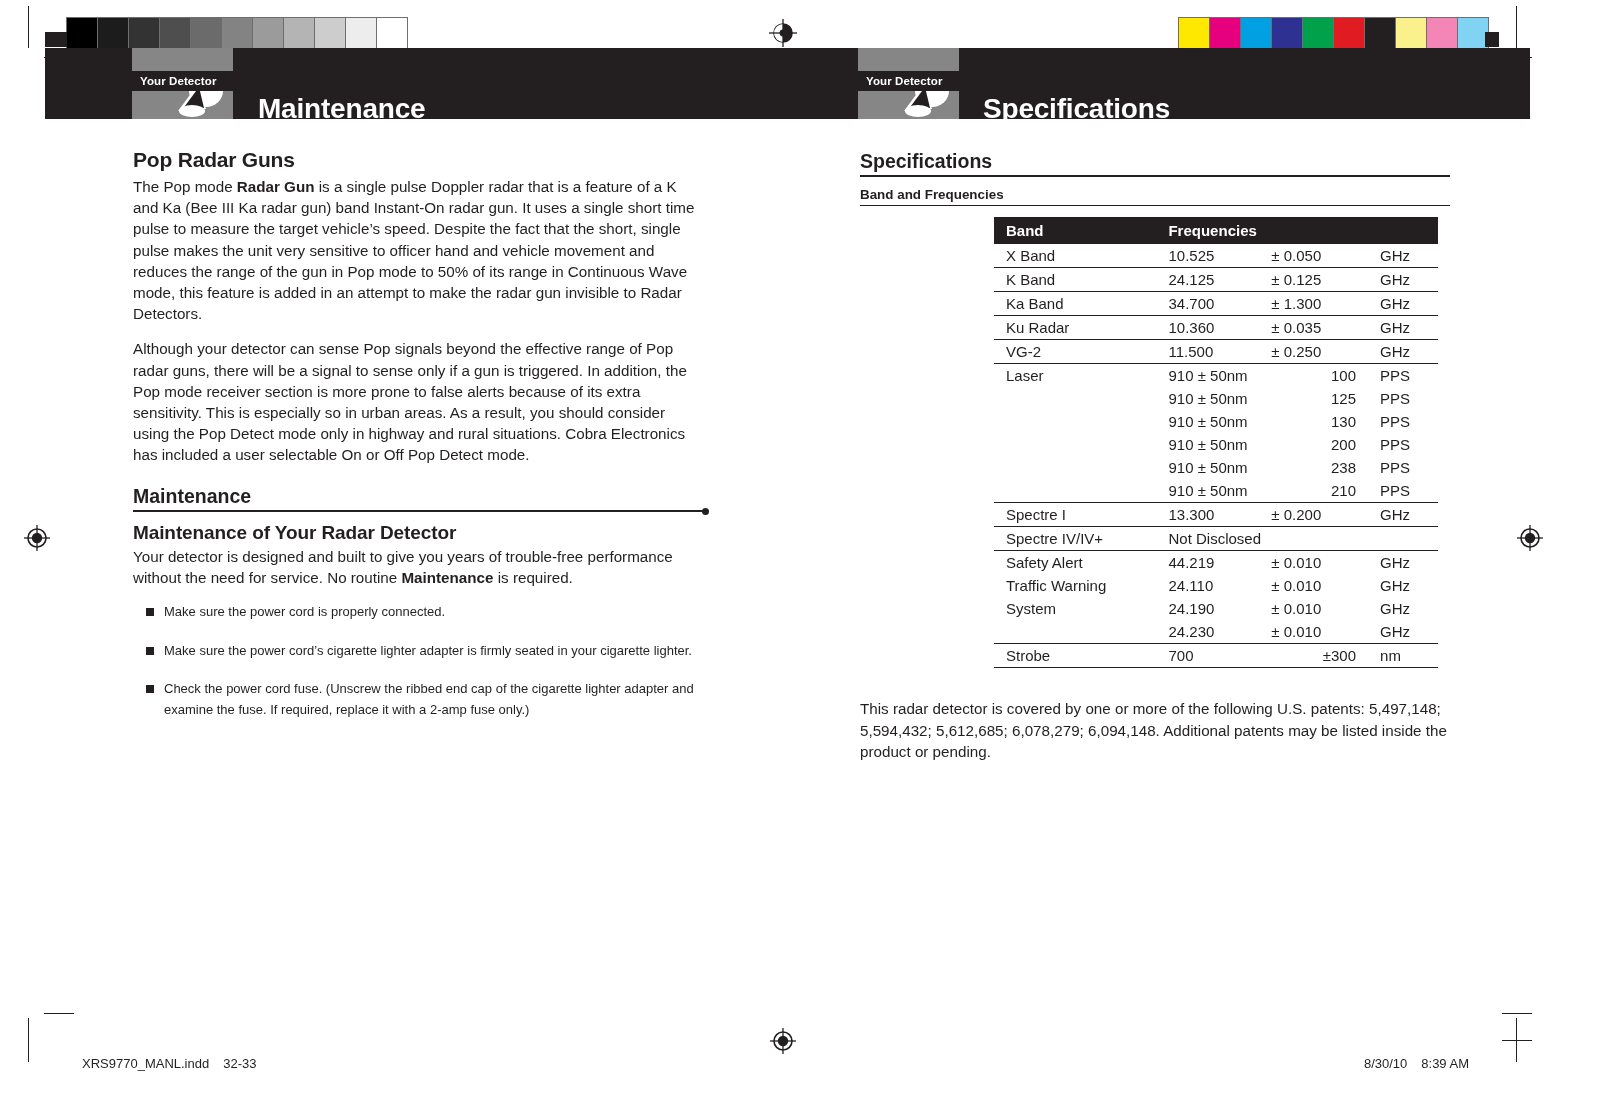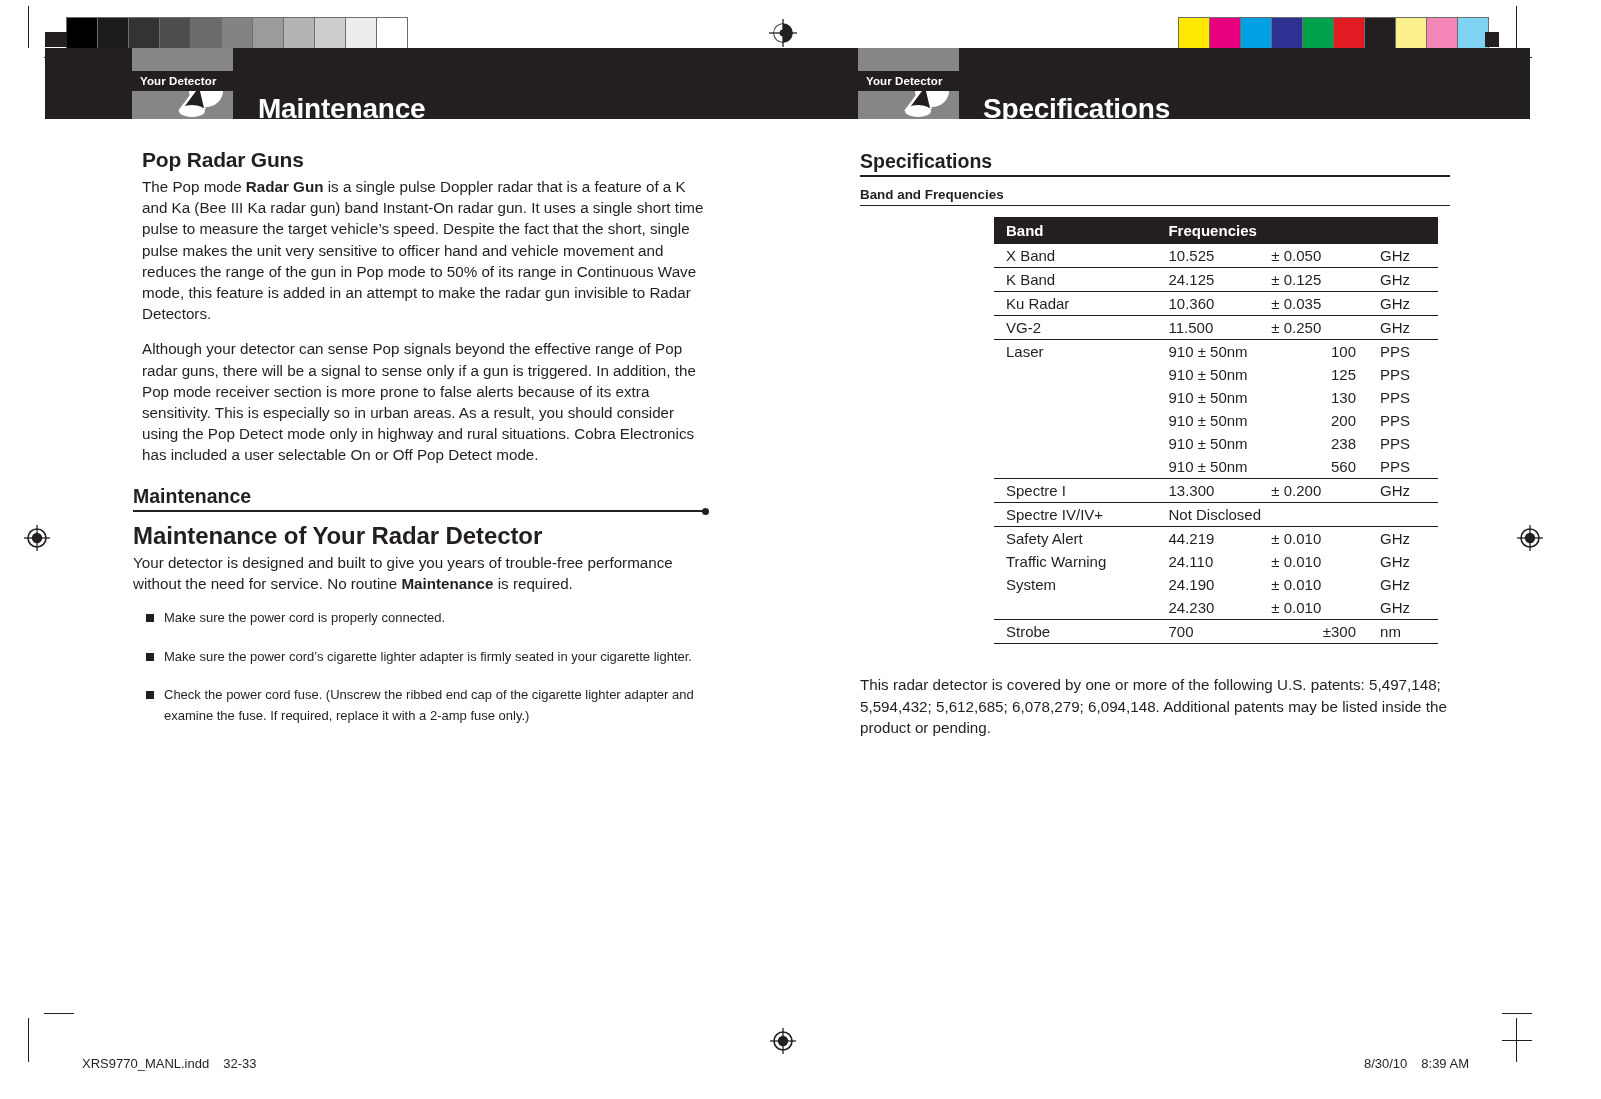--- a/index.html
+++ b/index.html
@@ -102,21 +102,21 @@
     margin: 0; padding-bottom: 2px;
     border-bottom: 2px solid #231f20;
     position: relative;
   }
   .h2-rule .enddot {
     position: absolute; right: -4px; bottom: -5px;
     width: 7px; height: 7px; border-radius: 50%;
     background: #231f20;
   }
   .h3 {
-    font-size: 24px; font-weight: bold; color: #231f20;
+    font-size: 19px; font-weight: bold; color: #231f20;
     margin: 10px 0 2px 0; letter-spacing: -0.1px;
   }
   p.body {
     font-size: 15.2px;
     line-height: 21.2px;
     margin: 0 0 14px 0;
     color: #231f20;
   }
   p.body b { font-weight: bold; }
 
@@ -288,21 +288,21 @@
       <path d="M10 40 L30 13 L38 38 Z" fill="#ffffff"></path>
       <path d="M14 39 L31 16 L36 37 Z" fill="#231f20"></path>
       <ellipse cx="24" cy="40" rx="13" ry="6" fill="#ffffff"></ellipse>
     </svg>
   </div>
   <div class="head-tab-label" style="left:858px;">Your Detector</div>
   <div class="head-title" style="left:983px; top:93px;">Specifications</div>
 
   <div class="page page-left">
 
-    <div style="position:absolute; left:97px; top:148px; width:572px;">
+    <div style="position:absolute; left:88px; top:148px; width:572px;">
       <h1 class="h1">Pop Radar Guns</h1>
 
       <p class="body"><span>The Pop mode </span><b>Radar Gun</b><span> is a single pulse Doppler radar that is a feature of a K and Ka (Bee III Ka radar gun) band Instant-On radar gun. It uses a single short time pulse to measure the target vehicle’s speed. Despite the fact that the short, single pulse makes the unit very sensitive to officer hand and vehicle movement and reduces the range of the gun in Pop mode to 50% of its range in Continuous Wave mode, this feature is added in an attempt to make the radar gun invisible to Radar Detectors.</span></p>
 
       <p class="body" style="margin-bottom:0;"><span>Although your detector can sense Pop signals beyond the effective range of Pop radar guns, there will be a signal to sense only if a gun is triggered. In addition, the Pop mode receiver section is more prone to false alerts because of its extra sensitivity. This is especially so in urban areas. As a result, you should consider using the Pop Detect mode only in highway and rural situations. Cobra Electronics has included a user selectable On or Off Pop Detect mode.</span></p>
     </div>
 
     <div style="position:absolute; left:88px; top:485px; width:572px;">
       <div class="h2-rule">
         <span>Maintenance</span>
@@ -355,20 +355,26 @@
               <td class="c-tol">± 0.050</td>
               <td class="c-unit">GHz</td>
             </tr>
             <tr class="ruled">
               <td class="c-band">K Band</td>
               <td class="c-val">24.125</td>
               <td class="c-tol">± 0.125</td>
               <td class="c-unit">GHz</td>
             </tr>
             <tr class="ruled">
+              <td class="c-band">Ka Band</td>
+              <td class="c-val">34.700</td>
+              <td class="c-tol">± 1.300</td>
+              <td class="c-unit">GHz</td>
+            </tr>
+            <tr class="ruled">
               <td class="c-band">Ku Radar</td>
               <td class="c-val">10.360</td>
               <td class="c-tol">± 0.035</td>
               <td class="c-unit">GHz</td>
             </tr>
             <tr class="ruled">
               <td class="c-band">VG-2</td>
               <td class="c-val">11.500</td>
               <td class="c-tol">± 0.250</td>
               <td class="c-unit">GHz</td>
@@ -399,21 +405,21 @@
             </tr>
             <tr class="noruled">
               <td class="c-band">&nbsp;</td>
               <td class="c-val">910 ± 50nm</td>
               <td class="c-tol num-right">238</td>
               <td class="c-unit">PPS</td>
             </tr>
             <tr class="ruled">
               <td class="c-band">&nbsp;</td>
               <td class="c-val">910 ± 50nm</td>
-              <td class="c-tol num-right">560</td>
+              <td class="c-tol num-right">210</td>
               <td class="c-unit">PPS</td>
             </tr>
             <tr class="ruled">
               <td class="c-band">Spectre I</td>
               <td class="c-val">13.300</td>
               <td class="c-tol">± 0.200</td>
               <td class="c-unit">GHz</td>
             </tr>
             <tr class="ruled">
               <td class="c-band">Spectre IV/IV+</td>

